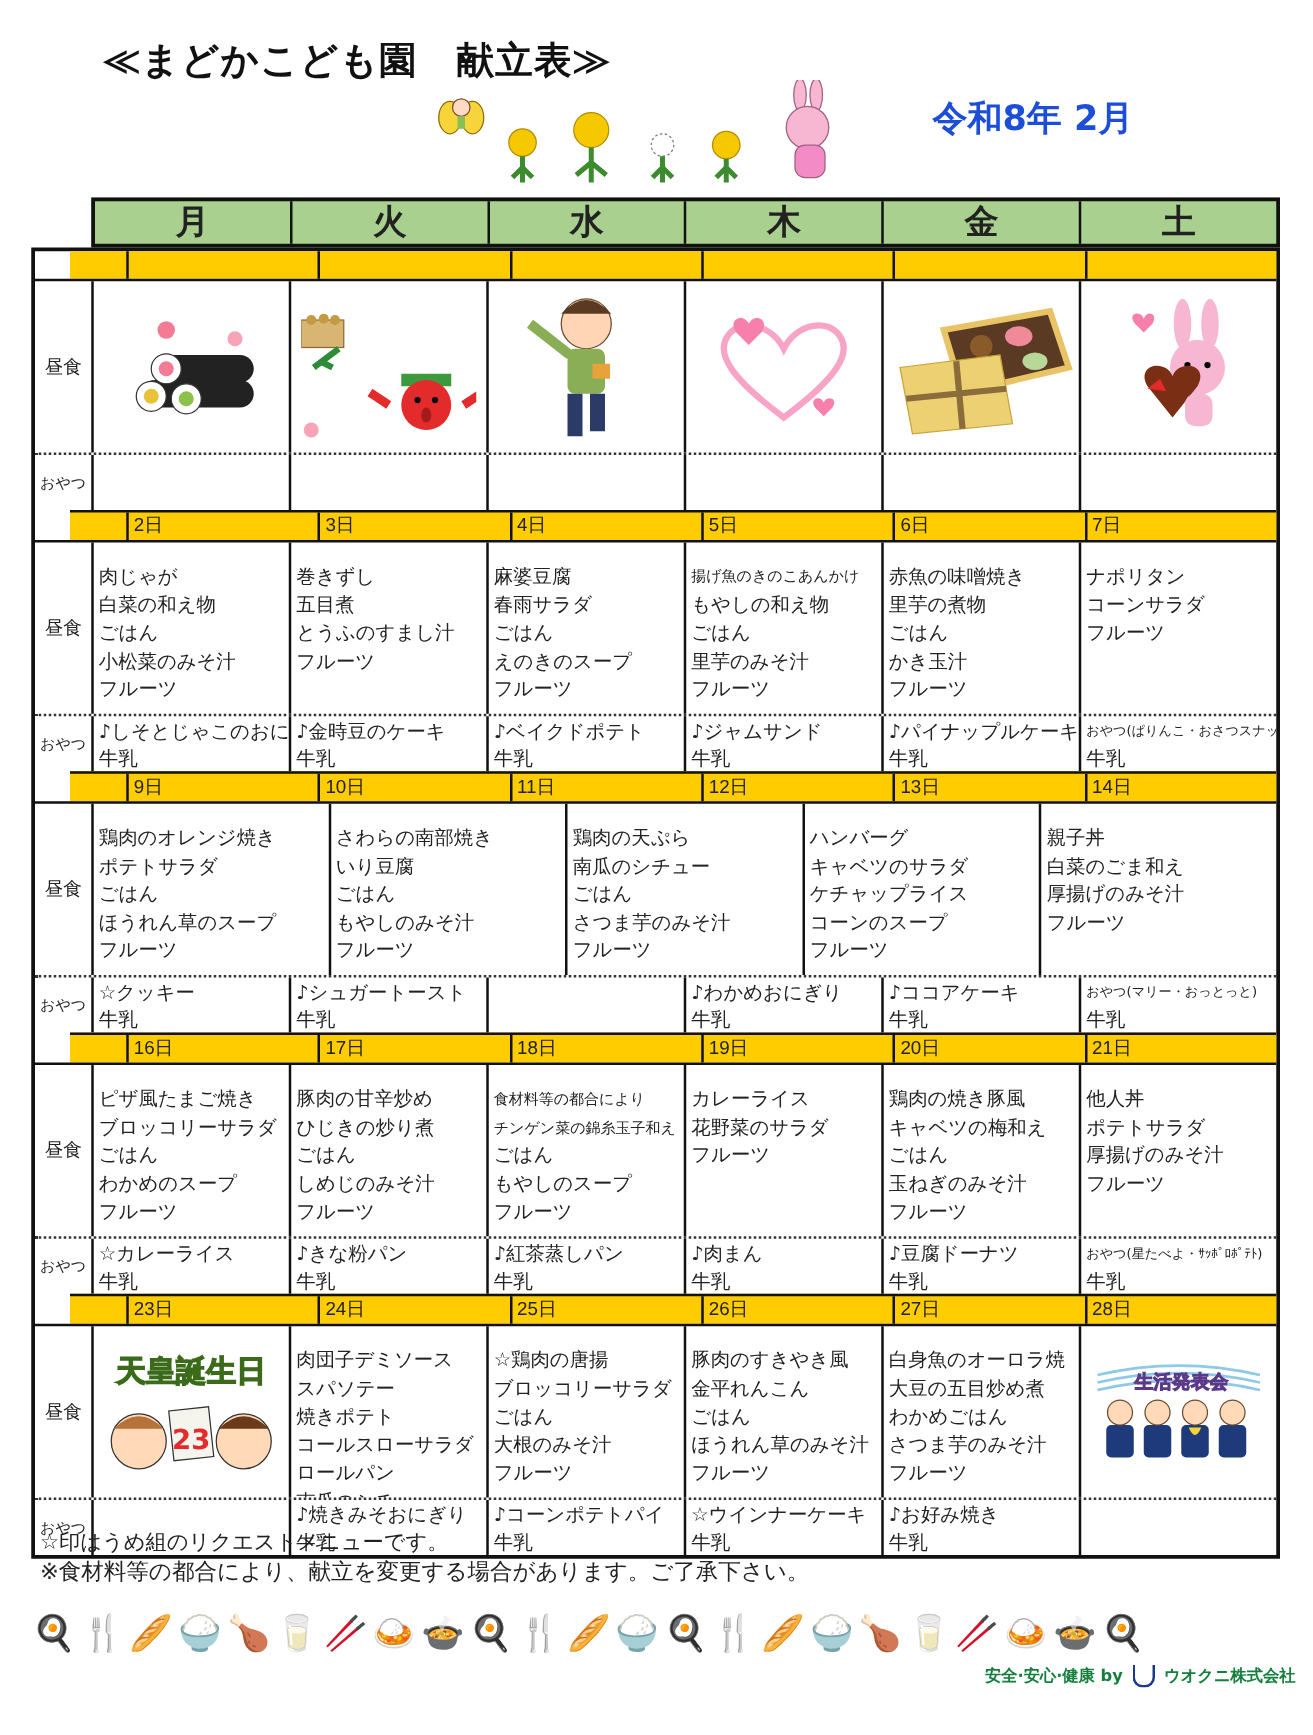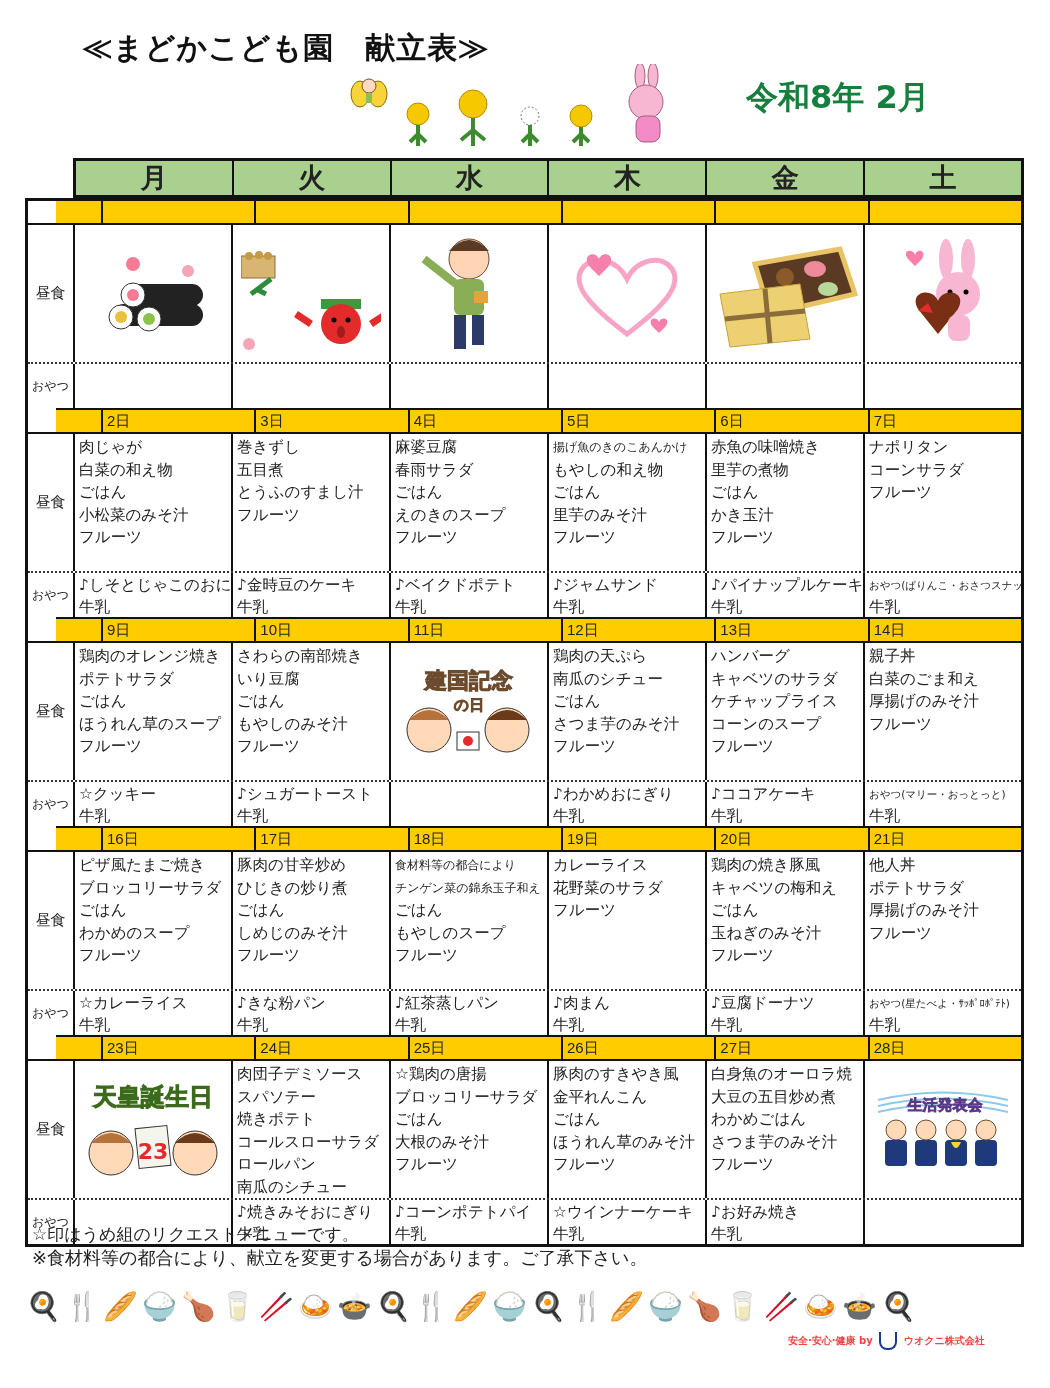--- a/index.html
+++ b/index.html
@@ -1,50 +1,50 @@
 <!DOCTYPE html>
 <html><head>
 <meta charset="utf-8">
 <style>
   html, body { margin:0; padding:0; background:#ffffff; }
   body { width:1050px; height:1388px; position:relative; overflow:hidden;
          font-family: "DejaVu Sans", "Liberation Sans", sans-serif; color:#222; }
   .title { position:absolute; left:82px; top:28px; font-size:30px; font-weight:bold; color:#111; letter-spacing:1px;font-family:Liberation Mono, monospace; }
-  .yearmonth { position:absolute; left:746px; top:76px; font-size:32px; font-weight:bold; color:#15803d; }
+  .yearmonth { position:absolute; left:746px; top:76px; font-size:28px; font-weight:bold; color:#1d4ed8; }
   .deco { position:absolute; left:348px; top:64px; width:330px; height:90px; }
 
   .table { position:absolute; left:25px; top:158px; width:999px; }
   .hdr { position:absolute; left:48px; top:0; height:40px; width:951px; display:flex;
          border:3px solid #111; box-sizing:border-box; background:#a9d08e; }
   .hdr .d { flex:1; text-align:center; font-size:27px; font-weight:bold; line-height:34px; border-right:2px solid #111; }
   .hdr .d:last-child { border-right:none; }
 
   .grid { position:absolute; left:0; top:40px; width:999px; border:3px solid #111; box-sizing:border-box; }
   .week { display:flex; flex-direction:column; }
   .row { display:flex; }
   .lbl { width:45px; flex:none; border-right:2px solid #111; font-size:15px; display:flex; align-items:center; justify-content:center;font-family:Liberation Mono, monospace; }
   .cell { flex:1; border-right:2px solid #111; box-sizing:border-box; position:relative; overflow:hidden; }
   .cell:last-child { border-right:none; }
   .daterow { height:22px; background:#ffcc00; border-top:2px solid #111;margin-left:28px; }
   .week:first-child .daterow { border-top:none; }
   .daterow .cell { font-size:15px; line-height:22px; padding-left:4px; font-family:"Liberation Sans", sans-serif; }
   .lunchrow { height:137px; border-top:2px solid #111; }
-  .lunchrow .cell { padding:2px 0 0 4px; font-size:15.5px; line-height:22.6px; white-space:nowrap; }
+  .lunchrow .cell { padding:16px 0 0 4px; font-size:15.5px; line-height:22.6px; white-space:nowrap; }
   .lunchrow .cell .small { font-size:12px; }
   .snackrow { height:44px; border-top:2px dotted #333; }
   .snackrow .cell { padding:1px 0 0 4px; font-size:15.5px; line-height:22px; white-space:nowrap; }
   .snackrow .lbl { font-size:12px; }
   .snackrow .cell .small { font-size:10.5px; }
   .illus { position:absolute; inset:0; display:flex; align-items:center; justify-content:center; }
 
   .notes { position:absolute; left:32px; top:1222px; font-size:17px; line-height:24px; color:#222; }
   .notes .n2 { font-size:18px; }
   .foodbar { position:absolute; left:26px; top:1286px; width:980px; height:42px; display:flex; gap:4px; align-items:center; }
   .foodbar span { font-size:28px; line-height:36px; }
-  .brand { position:absolute; left:788px; top:1332px; font-size:10px; color:#ef4444; font-weight:bold; }
+  .brand { position:absolute; left:788px; top:1332px; font-size:13px; color:#15803d; font-weight:bold; }
   .brand .logo { display:inline-block; width:14px; height:16px; border:2px solid #1a3a8f; border-top:none; border-radius:0 0 8px 8px; vertical-align:middle; margin:0 3px; }
 </style>
 </head>
 <body>
 
 <div class="title">≪まどかこども園　献立表≫</div>
 
 <svg class="deco" viewBox="0 0 330 90">
   <g>
     <ellipse cx="12" cy="30" rx="9" ry="13" fill="#f7d43a" stroke="#8a6d00"></ellipse>
@@ -286,34 +286,20 @@
             <div>ごはん</div>
             <div>ほうれん草のスープ</div>
             <div>フルーツ</div>
           </div>
           <div class="cell">
             <div>さわらの南部焼き</div>
             <div>いり豆腐</div>
             <div>ごはん</div>
             <div>もやしのみそ汁</div>
             <div>フルーツ</div>
-          </div>
-          <div class="cell">
-            <div class="illus">
-              <svg width="140" height="100" viewBox="0 0 140 100">
-                <text x="70" y="26" text-anchor="middle" font-size="22" font-weight="bold" fill="#f2c94c" stroke="#6b4a2e" stroke-width="1" font-family="DejaVu Sans, sans-serif">建国記念</text>
-                <text x="70" y="48" text-anchor="middle" font-size="15" font-weight="bold" fill="#f2c94c" stroke="#6b4a2e" stroke-width="0.8" font-family="DejaVu Sans, sans-serif">の日</text>
-                <circle cx="30" cy="68" r="22" fill="#ffd9b8" stroke="#333"></circle>
-                <path d="M10 58 Q30 38 50 58" fill="#b5723a"></path>
-                <circle cx="108" cy="68" r="22" fill="#ffd9b8" stroke="#333"></circle>
-                <path d="M88 58 Q108 38 128 58" fill="#6b3a1a"></path>
-                <rect x="58" y="70" width="22" height="18" fill="#fff" stroke="#333"></rect>
-                <circle cx="69" cy="79" r="5" fill="#e32b2b"></circle>
-              </svg>
-            </div>
           </div>
           <div class="cell">
             <div>鶏肉の天ぷら</div>
             <div>南瓜のシチュー</div>
             <div>ごはん</div>
             <div>さつま芋のみそ汁</div>
             <div>フルーツ</div>
           </div>
           <div class="cell">
             <div>ハンバーグ</div>

